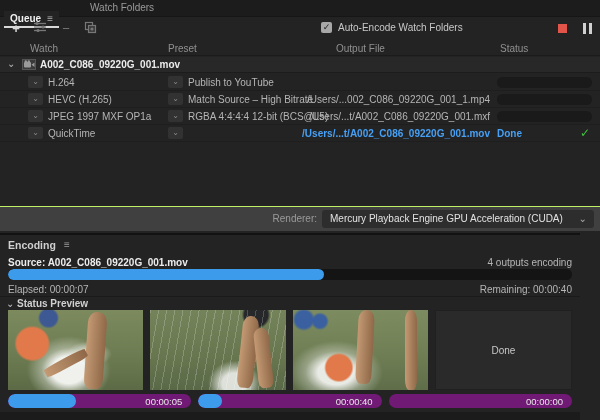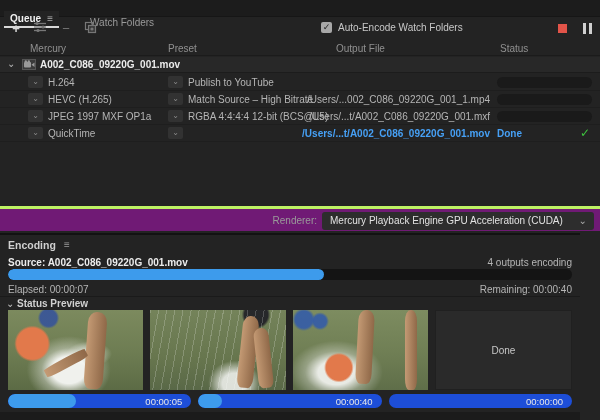--- a/index.html
+++ b/index.html
@@ -6,21 +6,21 @@
   *{box-sizing:border-box;font-family:"Liberation Sans","DejaVu Sans",sans-serif;}
   #app{position:relative;width:600px;height:420px;background:#232323;overflow:hidden;font-size:10px;color:#b5b5b5;}
 
   
   #queue-panel{position:absolute;left:0;top:0;width:600px;height:231px;background:#232323;}
   .tabstrip{position:absolute;left:0;top:0;width:100%;height:17px;background:#1c1c1c;border-bottom:1px solid #161616;}
   .tab{position:absolute;top:0;height:17px;line-height:16px;padding:0 6px;color:#9a9a9a;}
   .tab.active{color:#f0f0f0;font-weight:bold;border-bottom:2px solid #d8d8d8;background:#232323;margin-top:11px;}
   .tab .menu-glyph{color:#b0b0b0;font-weight:normal;margin-left:6px;font-size:10px;}
   #tab-queue{left:4px;}
-  #tab-watch{left:84px;margin-top:15px;}
+  #tab-watch{left:84px;}
 
   .toolbar{position:absolute;left:0;top:18px;width:100%;height:23px;}
   .tbtn{position:absolute;top:3px;width:16px;height:16px;text-align:center;line-height:15px;font-size:13px;color:#777;}
   .tbtn.bright{color:#d8d8d8;font-weight:bold;}
   #btn-add{left:8px;}
   #btn-preset{left:32px;}
   #btn-remove{left:58px;}
   #btn-dup{left:82px;}
   .auto-encode{position:absolute;left:321px;top:4px;display:flex;align-items:center;gap:6px;color:#c8c8c8;}
   .checkbox{width:11px;height:11px;background:#a8a8a8;border-radius:2px;color:#1d1d1d;font-size:9px;line-height:11px;text-align:center;font-weight:bold;}
@@ -42,21 +42,21 @@
   .chip.c1{left:28px;} .chip.c2{left:168px;}
   .q-format{position:absolute;left:48px;top:3px;color:#b5b5b5;}
   .q-preset{position:absolute;left:188px;top:3px;color:#b5b5b5;}
   .q-output{position:absolute;left:300px;top:3px;width:190px;text-align:right;color:#b5b5b5;white-space:nowrap;}
   .q-output.link{color:#46a0f5;font-weight:bold;}
   .q-status{position:absolute;left:497px;top:3px;width:95px;height:11px;background:#1a1a1a;border-radius:6px;overflow:hidden;}
   .q-status .fill{height:100%;background:#3d9bec;border-radius:6px;}
   .done-label{position:absolute;left:497px;top:3px;color:#46a0f5;font-weight:bold;}
   .done-check{position:absolute;left:580px;top:1px;color:#3ec53e;font-size:12px;font-weight:bold;}
 
-  .renderer-row{position:absolute;left:0;top:206px;width:100%;height:25px;background:#701a75;border-top:3px solid #bef264;}
+  .renderer-row{position:absolute;left:0;top:206px;width:100%;height:25px;background:#404040;border-top:1px solid #bef264;}
   .renderer-label{position:absolute;right:283px;top:6px;color:#9a9a9a;}
   .renderer-select{position:absolute;left:322px;right:6px;top:3px;height:18px;background:#2d2d2d;border-radius:3px;color:#e2e2e2;line-height:18px;padding-left:8px;}
   .renderer-select .chev{position:absolute;right:7px;top:0;color:#aaa;}
 
   
   #encoding-panel{position:absolute;left:0;top:233px;width:580px;height:187px;background:#232323;border-top:2px solid #121212;}
   .enc-title{position:absolute;left:8px;top:4px;color:#d0d0d0;font-weight:bold;font-size:10.5px;}
   .enc-menu{position:absolute;left:64px;top:4px;color:#9a9a9a;}
   .enc-src{position:absolute;left:8px;top:22px;color:#ececec;font-weight:bold;}
   .enc-count{position:absolute;right:8px;top:22px;color:#b5b5b5;}
@@ -87,21 +87,21 @@
   
   .art3{background:
     radial-gradient(circle at 8% 12%, rgba(52,92,168,.9) 0 6%, rgba(52,92,168,0) 8%),
     radial-gradient(circle at 20% 14%, rgba(52,92,168,.9) 0 5%, rgba(52,92,168,0) 7%),
     radial-gradient(circle at 34% 72%, #e2794b 0 12%, rgba(226,121,75,0) 14%),
     radial-gradient(ellipse at 32% 78%, rgba(255,255,255,.85) 0 14%, rgba(255,255,255,.3) 24%, rgba(255,255,255,0) 36%),
     linear-gradient(180deg,#7d8c60 0%,#6f7e54 55%,#5f6e49 100%);}
   .thumb-done{background:#2a2a2a;border:1px solid #202020;display:flex;align-items:center;justify-content:center;color:#c8c8c8;}
 
   .pills{position:absolute;left:8px;right:8px;top:159px;height:14px;display:flex;gap:7px;}
-  .pill{position:relative;flex:1;background:#1d4ed8;border-radius:7px;overflow:hidden;}
+  .pill{position:relative;flex:1;background:#701a75;border-radius:7px;overflow:hidden;}
   .pill .fill{height:100%;background:#3d9bec;border-radius:7px;}
   .pill .time{position:absolute;right:9px;top:1.5px;color:#e8e8e8;font-size:9.5px;}
   .enc-bottom{position:absolute;left:0;top:177px;width:100%;height:10px;background:#1b1b1b;}
 </style>
 </head>
 <body>
 
 <div id="app">
 
   <div id="queue-panel">
@@ -142,21 +142,21 @@
         <span>Auto-Encode Watch Folders</span>
       </div>
       <div class="stop-btn"></div>
       <div class="pause-btn">
           <i></i>
           <i></i>
         </div>
     </div>
 
     <div class="col-headers">
-      <span class="ch-format">Mercury</span>
+      <span class="ch-format">Watch</span>
       <span class="ch-preset">Preset</span>
       <span class="ch-output">Output File</span>
       <span class="ch-status">Status</span>
     </div>
 
     <div class="source-row">
       <span class="src-chevron">⌄</span>
       <svg class="clip-icon" width="14" height="11" viewBox="0 0 14 11">
         <rect x="0.5" y="0.5" width="13" height="10" fill="#3a3a3a" stroke="#555"></rect>
         <rect x="2" y="3" width="7" height="5.5" rx="1" fill="#9a9a9a"></rect>

